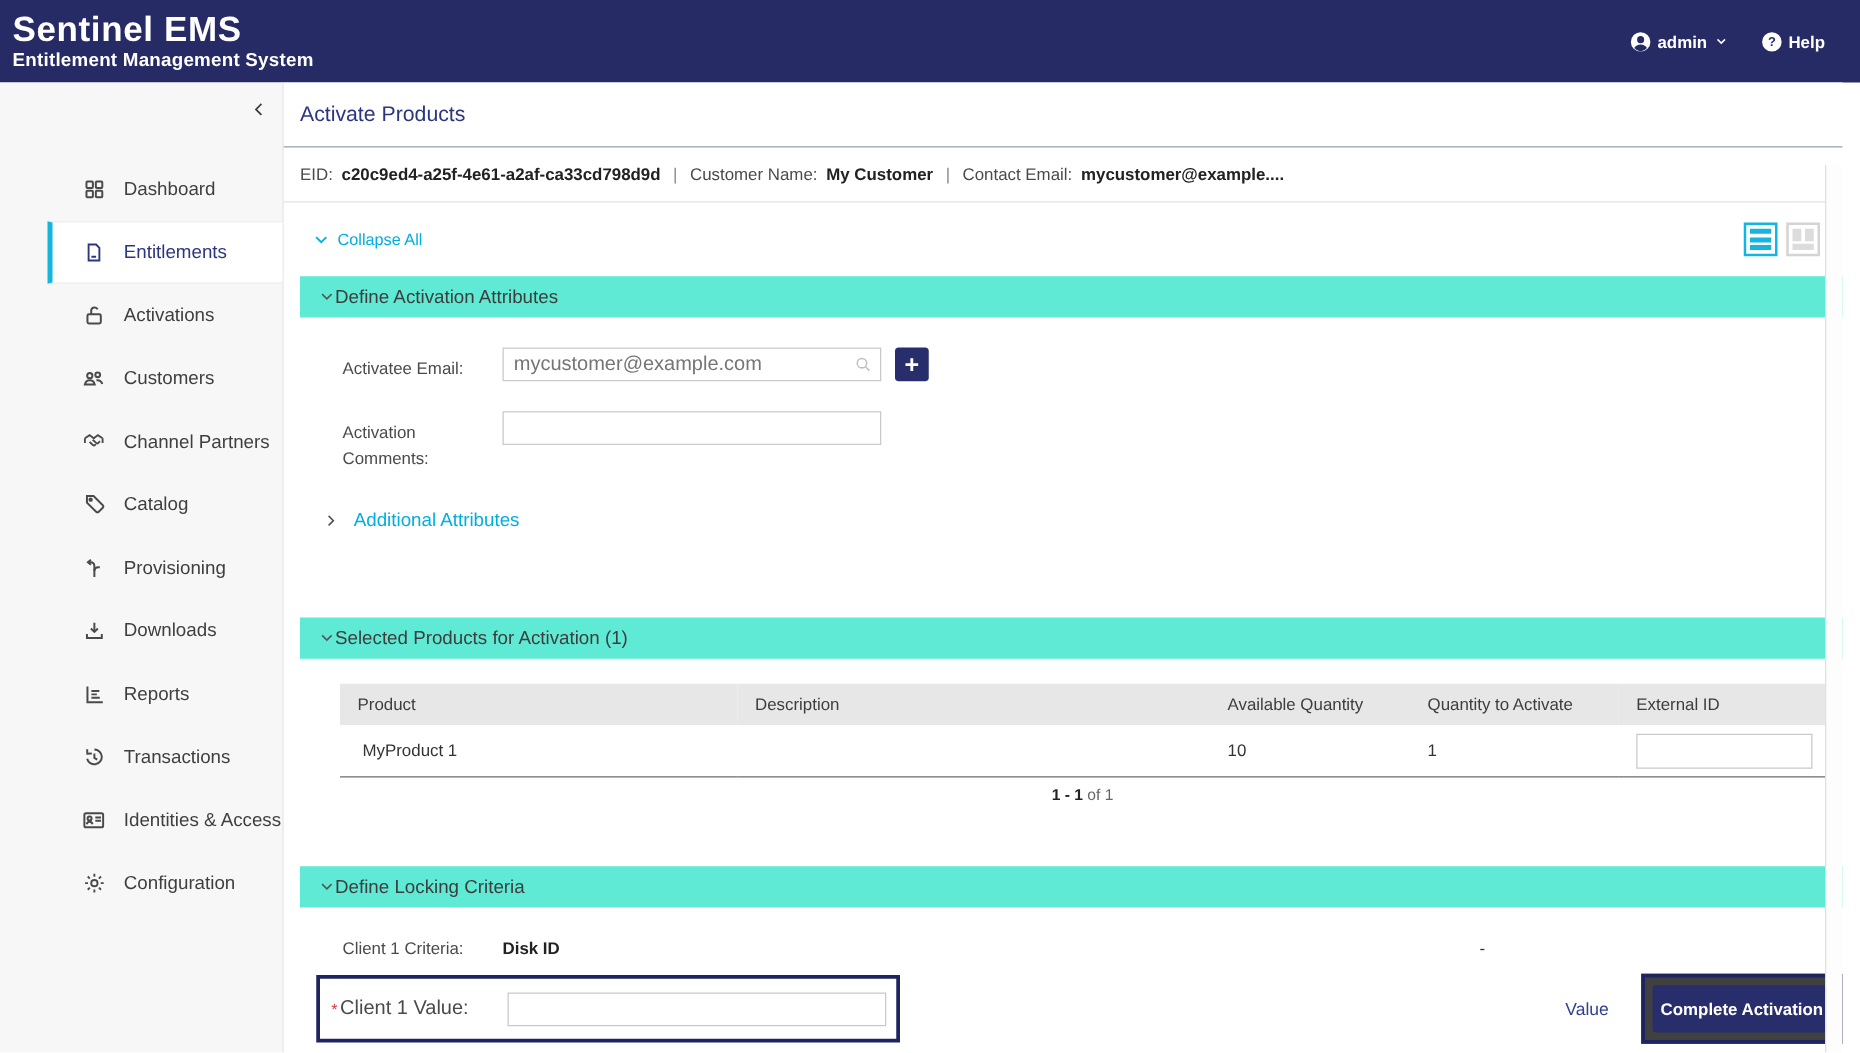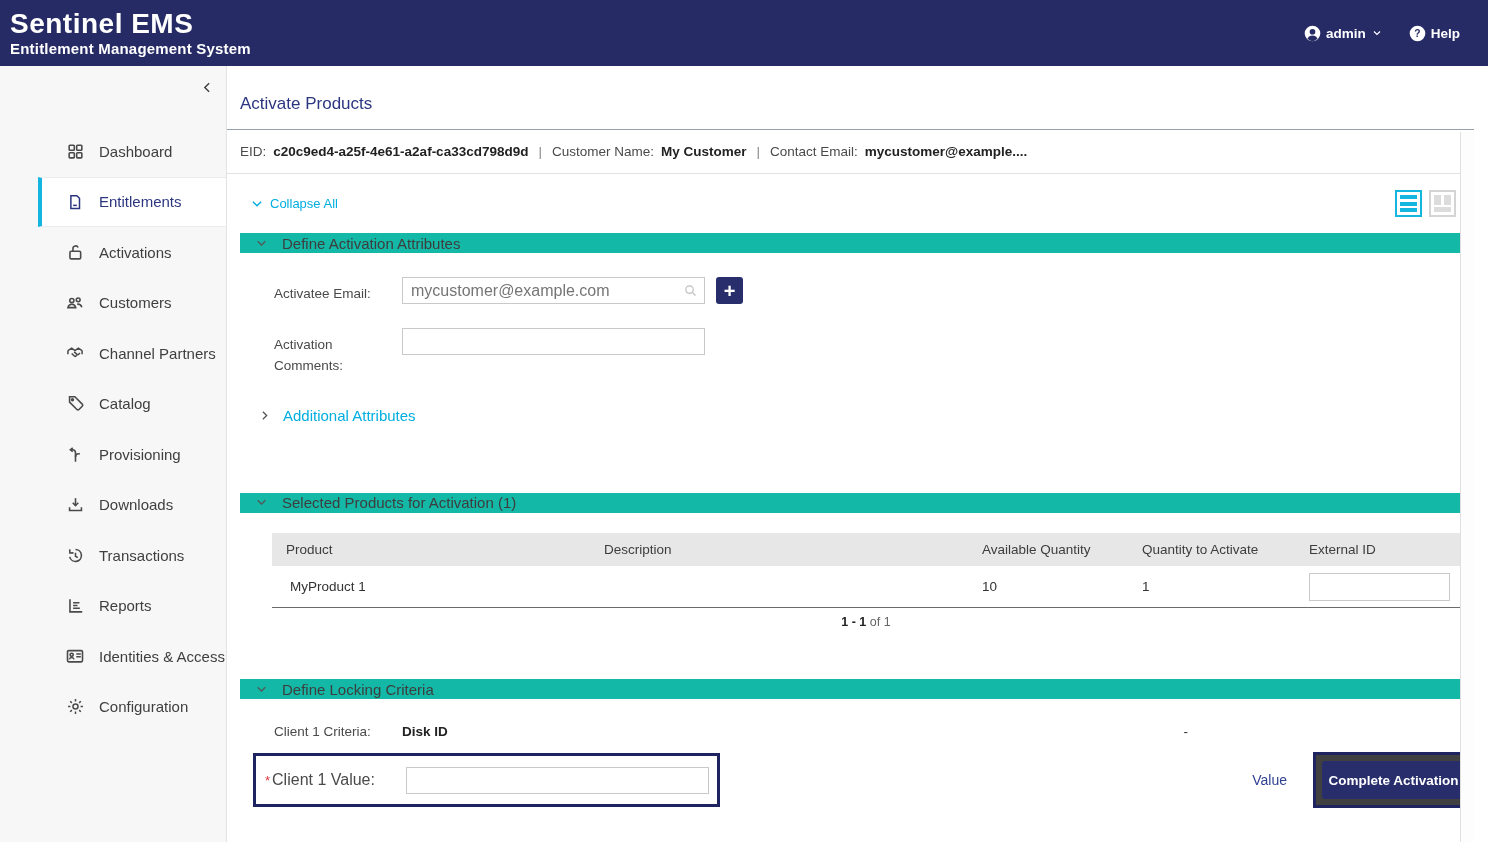--- a/index.html
+++ b/index.html
@@ -25,41 +25,41 @@
   .nav-item { height:50.5px; display:flex; align-items:center; padding-left:27px; gap:14px; font-size:15px; color:#3f3f3f; cursor:pointer; }
   .nav-item .nico { width:20px; height:20px; flex:0 0 auto; display:flex; align-items:center; justify-content:center; }
   .nav-item svg { stroke:#4a4a4a; }
   .nav-item.active { background:#fff; border-left:4px solid #14b6e0; padding-left:23px; border-top:1px solid #ececec; border-bottom:1px solid #ececec; color:#2c3680; }
   .nav-item.active svg { stroke:#2c3680; }
 
   
   .main { flex:1 1 auto; min-width:0; margin-right:14px; position:relative; background:#fff; }
   .scroll-strip { position:absolute; top:66px; right:0; bottom:0; width:14px; background:#fdfdfd; border-left:1px solid #e0e0e0; }
 
-  .title-row { height:51px; display:flex; align-items:center; padding-left:13px;margin-top:12px; }
+  .title-row { height:51px; display:flex; align-items:center; padding-left:13px; }
   .page-title { font-size:17px; color:#2c3680; }
   .divider-strong { height:1px; background:#95a2ad; }
   .divider-light { height:1px; background:#e2e2e2; }
   .eid-row { height:43px; display:flex; align-items:center; padding-left:13px; gap:7px; font-size:13.5px; color:#4a4a4a; white-space:nowrap; }
   .eid-row b { color:#222; }
   .pipe { color:#888; margin:0 3px; }
 
   .toolbar-row { height:59px; display:flex; align-items:center; padding:0 18px 0 23px; }
   .collapse-all { display:flex; align-items:center; gap:6px; color:#00aee0; font-size:13px; cursor:pointer; }
   .view-toggles { margin-left:auto; display:flex; gap:7px; }
   .vt { width:27px; height:27px; background:#fff; cursor:pointer; padding:3px; display:flex; flex-direction:column; gap:2.5px; }
   .vt-list { border:2px solid #14b6e0; }
   .vt-list .bar { flex:1; background:#14b6e0; }
   .vt-grid { border:2px solid #d4d4d4; }
   .vt-grid .top { flex:1 1 60%; display:flex; gap:2.5px; }
   .vt-grid .cell { flex:1; background:#dcdcdc; }
   .vt-grid .bot { flex:1 1 30%; background:#dcdcdc; }
 
   .section { margin-left:13px; }
-  .section-header { height:20px; background:#14b8a6; display:flex; align-items:center; padding-left:15px; gap:14px; cursor:pointer; }
+  .section-header { height:33px; background:#5eead4; display:flex; align-items:center; padding-left:15px; cursor:pointer; }
   .section-title { font-size:15px; color:#3d3d3d; }
   .sec2 { margin-top:23px; }
   .sec3 { margin-top:0; }
 
   .form-row { display:flex; align-items:flex-start; padding-left:34px; margin-top:24px; }
   .form-label { width:128px; font-size:13.5px; color:#4a4a4a; padding-top:6px; line-height:1.6; }
   .text-input { width:303px; height:27px; border:1px solid #c9c9c9; font-family:"Liberation Sans",sans-serif; font-size:16px; color:#757575; padding:0 26px 0 8px; outline:none; background:#fff; }
   .text-input.no-icon { padding-right:8px; }
   .input-wrap { position:relative; }
   .input-search-icon { position:absolute; right:7px; top:6px; }
@@ -230,36 +230,36 @@
                 <path d="M12 4v9"></path>
                 <path d="M8.5 9.8L12 13.3l3.5-3.5"></path>
               </svg>
           </span>
           <span>Downloads</span>
         </div>
 
         <div class="nav-item">
           <span class="nico">
             <svg width="19" height="19" viewBox="0 0 24 24" fill="none" stroke-width="2">
+                <path d="M5 4v16h15.5"></path>
+                <path d="M9 8.5h8M9 12h5.5M9 15.5h8.5"></path>
+              </svg>
+          </span>
+          <span>Reports</span>
+        </div>
+
+        <div class="nav-item">
+          <span class="nico">
+            <svg width="19" height="19" viewBox="0 0 24 24" fill="none" stroke-width="2">
                 <path d="M12 4.5a7.5 7.5 0 1 1-7.3 9.3"></path>
                 <path d="M4.7 4.3l.2 4.6 4.6-.2"></path>
                 <path d="M12 8.5V13l2.9 1.7"></path>
               </svg>
           </span>
           <span>Transactions</span>
-        </div>
-
-        <div class="nav-item">
-          <span class="nico">
-            <svg width="19" height="19" viewBox="0 0 24 24" fill="none" stroke-width="2">
-                <path d="M5 4v16h15.5"></path>
-                <path d="M9 8.5h8M9 12h5.5M9 15.5h8.5"></path>
-              </svg>
-          </span>
-          <span>Reports</span>
         </div>
 
         <div class="nav-item">
           <span class="nico">
             <svg width="20" height="20" viewBox="0 0 24 24" fill="none" stroke-width="1.9">
                 <rect x="3" y="5.5" width="18" height="13.5" rx="1.5"></rect>
                 <circle cx="8" cy="10.5" r="1.9"></circle>
                 <path d="M5.2 16c.4-1.6 1.5-2.3 2.8-2.3s2.4.7 2.8 2.3"></path>
                 <path d="M13.5 9.5H19M13.5 12.8H19"></path>
               </svg>

